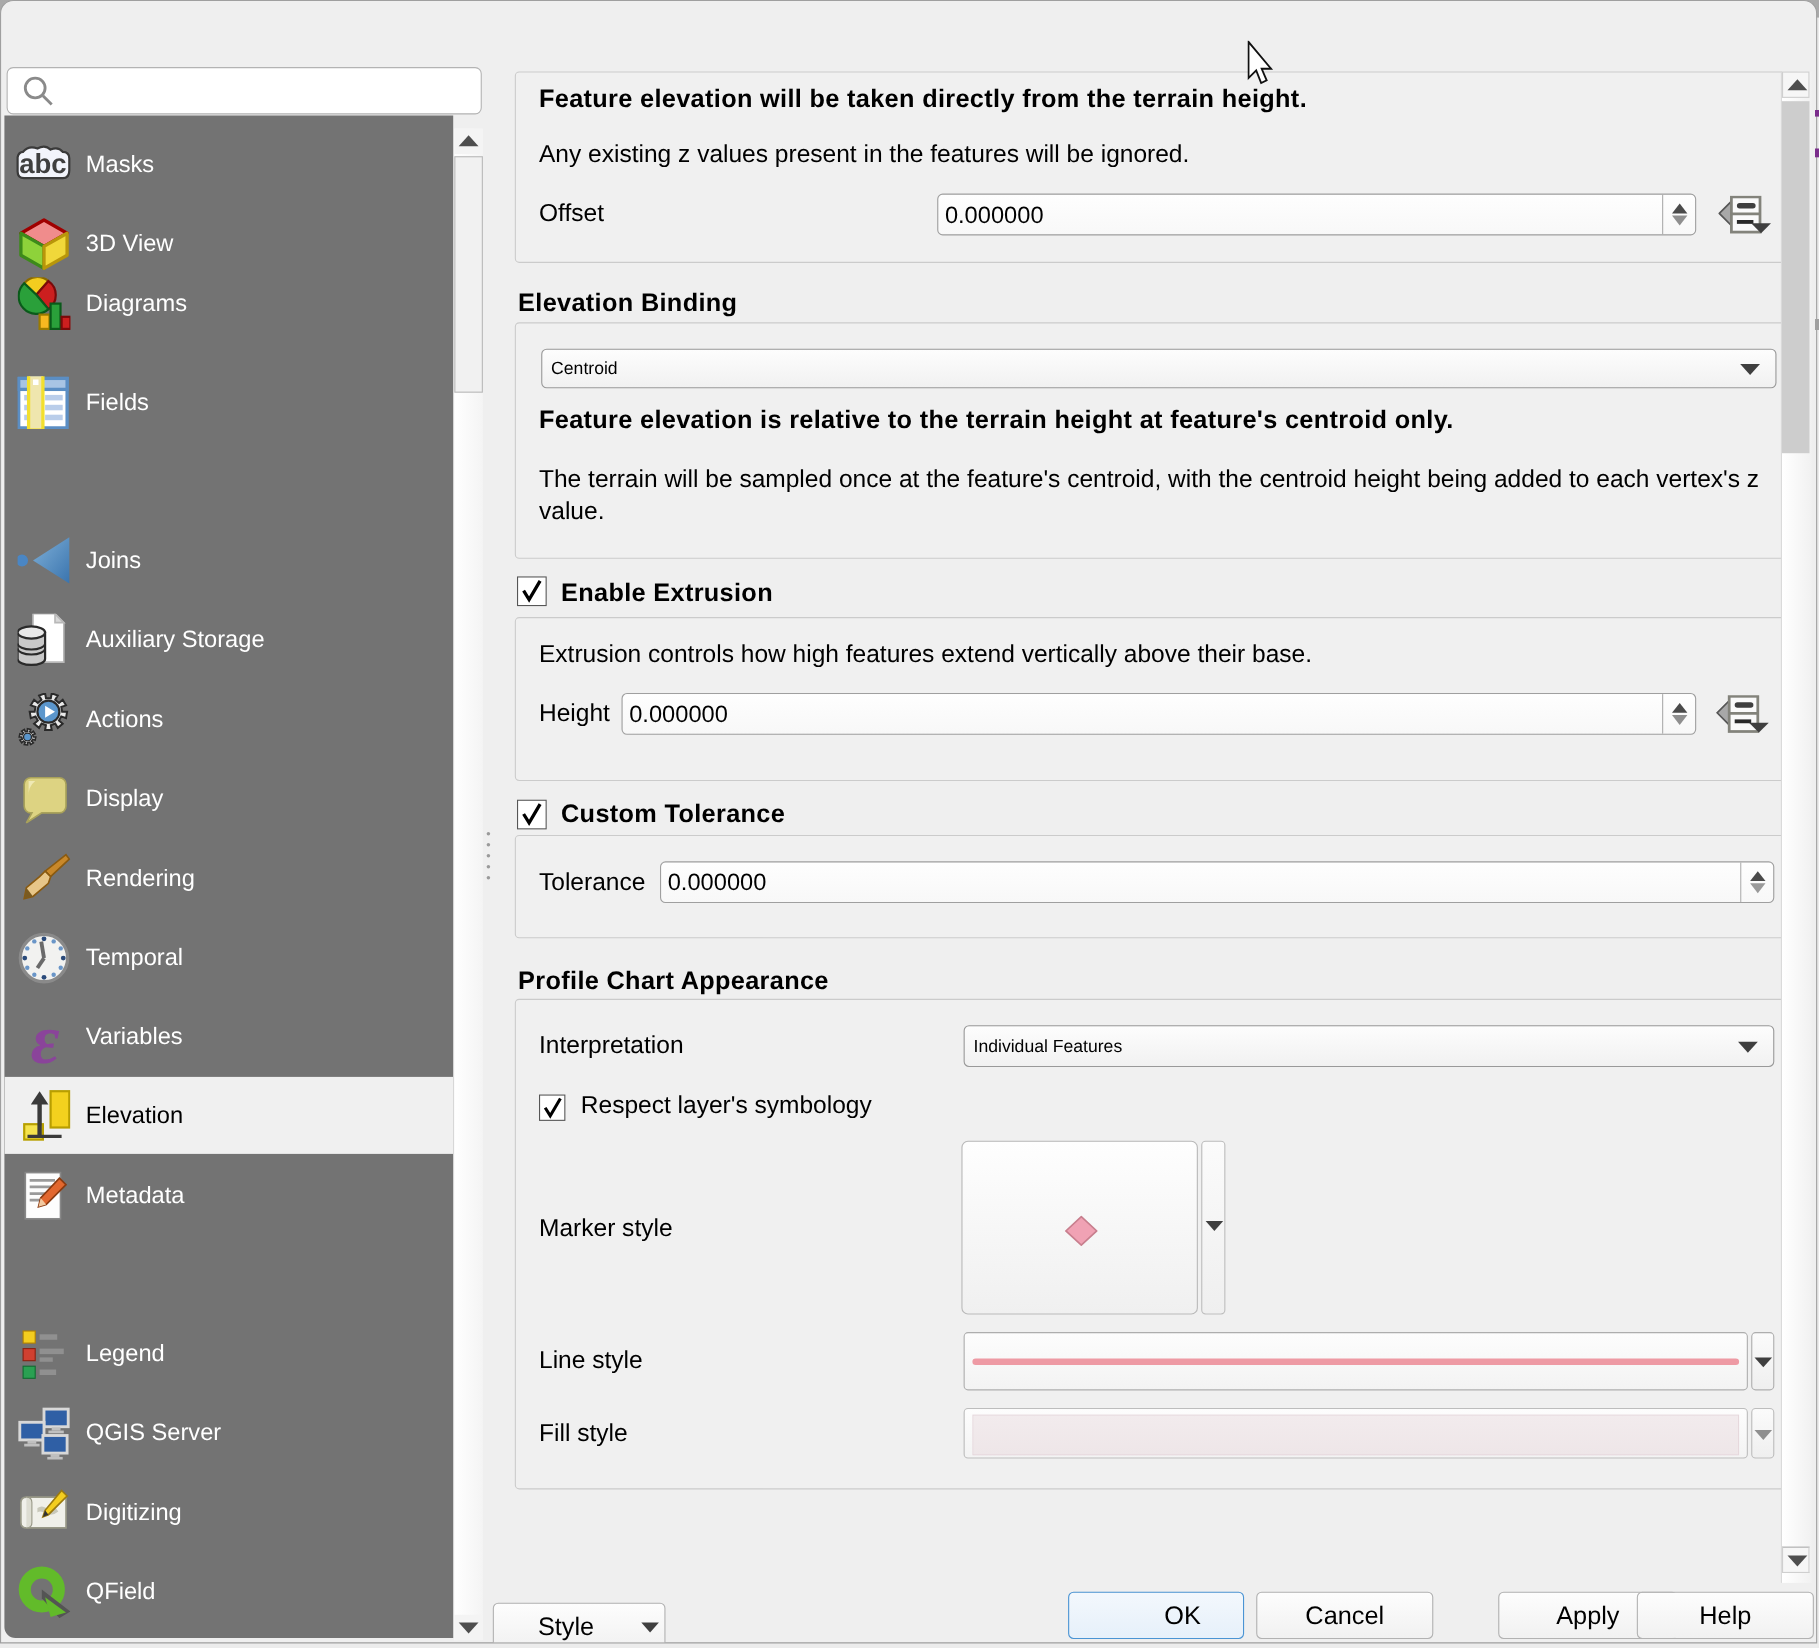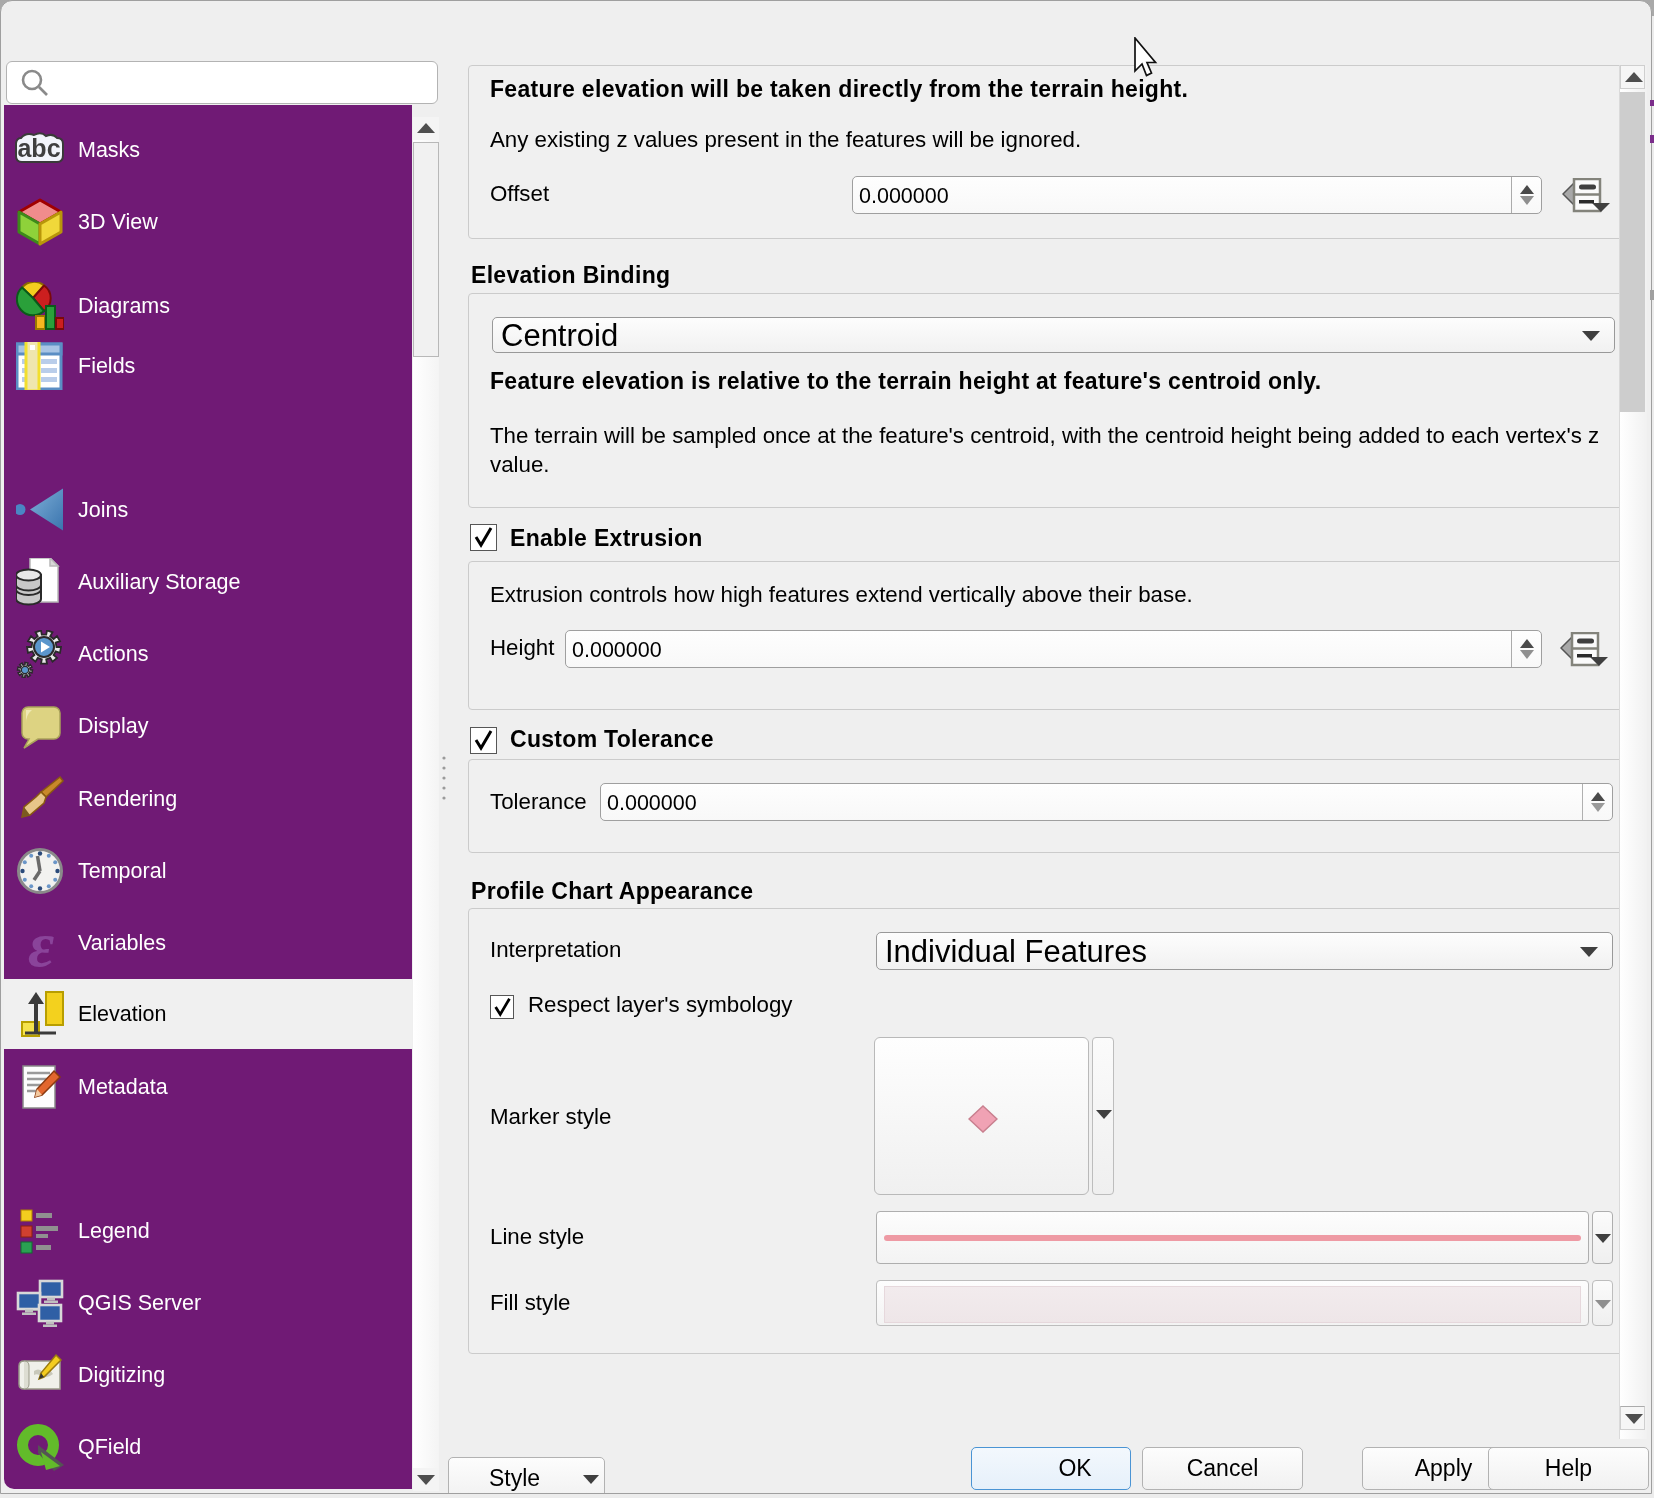--- a/index.html
+++ b/index.html
@@ -6,21 +6,21 @@
 html,body { width:1654px; height:1498px; overflow:hidden; }
 body { font-family:"Liberation Sans", sans-serif; background:#ececec; position:relative; }
 #win { position:absolute; left:0; top:0; width:1652px; height:1494px;
   background:#efefef; border:1px solid #9f9f9f; border-radius:12px 12px 0 0; overflow:hidden; }
 #titlebar { position:absolute; left:0; top:0; width:100%; height:57px; background:#f2f2f2;
   border-bottom:1px solid #d2d2d2; }
 #title { position:absolute; left:51px; top:18px; font-size:27px; line-height:27px; color:#101010; transform:scaleX(0.86); transform-origin:0 0; white-space:nowrap; }
 #closex { position:absolute; right:14px; top:10px; width:38px; height:38px; }
 #searchbox { position:absolute; left:5px; top:60px; width:432px; height:43px; background:#ffffff;
   border:1px solid #b3b3b3; border-radius:6px; }
-#sidebar { position:absolute; left:3px; top:104px; width:408px; height:1384px; background:#701a75;
+#sidebar { position:absolute; left:3px; top:104px; width:408px; height:1384px; background:#737373;
   border-radius:0 0 0 10px; overflow:hidden; }
 .sbitem { position:absolute; left:0; width:100%; height:72px; color:#ffffff; font-size:21.5px; }
 .sbitem .lbl { position:absolute; left:74px; top:50%; transform:translateY(-50%); white-space:nowrap; }
 .sbitem.sel { background:#f0f0f0; color:#000000; height:70px; }
 .sbicon { position:absolute; left:12px; top:50%; transform:translateY(-50%); width:48px; height:48px; }
 
 #lsb { position:absolute; left:412px; top:116px; width:26px; height:1374px; background:linear-gradient(90deg,#ffffff,#f4f4f4); }
 #lsb .btn { position:absolute; left:0; width:26px; height:23px; background:#f4f4f4; }
 #lsb .thumb { position:absolute; left:0px; top:25px; width:26px; height:215px; background:#f1f1f1; border:1px solid #b8b8b8; }
 .arr-up { width:0; height:0; border-left:9px solid transparent; border-right:9px solid transparent; border-bottom:10px solid #4e4e4e; position:absolute; left:4px; top:6px; }
@@ -29,21 +29,21 @@
 #content { position:absolute; left:466px; top:58px; width:1172px; height:1380px; background:#efefef; font-size:22.3px; color:#000; }
 .gbox { position:absolute; left:1px; border:1px solid #cbcbcb; border-radius:4px; background:#f0f0f0; }
 .b { font-weight:bold; font-size:23px; letter-spacing:0.3px; }
 .txt { position:absolute; white-space:nowrap; line-height:23px; }
 .input { position:absolute; background:linear-gradient(#fefefe,#f8f8f8); border:1px solid #9f9f9f; border-radius:5px; }
 .input .val { position:absolute; left:6px; top:54%; transform:translateY(-50%); font-size:21.5px; }
 .spinner { position:absolute; right:0; top:0; bottom:0; width:30px; border-left:1px solid #ababab; }
 .sp-up { position:absolute; left:8px; top:22%; width:0; height:0; border-left:7px solid transparent; border-right:7px solid transparent; border-bottom:9px solid #4a4a4a; }
 .sp-dn { position:absolute; left:8px; bottom:22%; width:0; height:0; border-left:7px solid transparent; border-right:7px solid transparent; border-top:9px solid #8f8f8f; }
 .combo { position:absolute; background:linear-gradient(#fdfdfd,#f1f1f1); border:1px solid #999999; border-radius:5px; }
-.combo .val { position:absolute; left:8px; top:52%; transform:translateY(-50%); font-size:31px; }
+.combo .val { position:absolute; left:8px; top:52%; transform:translateY(-50%); font-size:16px; }
 .ddov { position:absolute; }
 .combo .ca { position:absolute; right:14px; top:50%; margin-top:-4px; width:0; height:0; border-left:9px solid transparent; border-right:9px solid transparent; border-top:10px solid #3f3f3f; }
 .cb { position:absolute; width:27px; height:27px; background:#ffffff; border:1.5px solid #565656; }
 .cb svg { position:absolute; left:0px; top:-3px; }
 
 #rsb { position:absolute; left:1618px; top:64px; width:28px; height:1374px; background:linear-gradient(90deg,#ffffff,#f1f1f1); border-left:1px solid #dadada; }
 #rsb .btn { position:absolute; left:0; width:25px; height:24px; border:1px solid #cfcfcf; background:#f6f6f6; }
 #rsb .thumb { position:absolute; left:0px; top:27px; width:25px; height:320px; background:#cdcdcd; }
 
 .pbtn { position:absolute; height:43px; background:linear-gradient(#fdfdfd,#f1f1f1); border:1px solid #b2b2b2; border-radius:5px; font-size:23px; text-align:center; line-height:40px; color:#000; }
@@ -69,21 +69,21 @@
         <span class="lbl">Masks</span>
       </div>
 <div class="sbitem" style="top:81px;">
         <span class="sbicon"><svg width="48" height="48" viewBox="0 0 48 48">
             <polygon points="24,2 45,14 24,26 3,14" fill="#f08c8c" stroke="#a00000" stroke-width="3" stroke-linejoin="round"></polygon>
             <polygon points="3,14 24,26 24,46 3,34" fill="#8ed23a" stroke="#3d8a1a" stroke-width="3" stroke-linejoin="round"></polygon>
             <polygon points="45,14 24,26 24,46 45,34" fill="#f0d83a" stroke="#b8960a" stroke-width="3" stroke-linejoin="round"></polygon>
           </svg></span>
         <span class="lbl">3D View</span>
       </div>
-<div class="sbitem" style="top:165px;">
+<div class="sbitem" style="top:135px;">
         <span class="sbicon"><svg width="48" height="48" viewBox="0 0 48 48">
             <path d="M17 16 L6 5.5 A15.5 15.5 0 0 1 28 3.5 Z" fill="#f3cd1f" stroke="#8a6a00" stroke-width="2"></path>
             <path d="M17 16 L28 3.5 A15.5 15.5 0 0 1 28 29 Z" fill="#cc1f1f" stroke="#7a0a0a" stroke-width="2"></path>
             <path d="M17 16 L28 29 A15.5 15.5 0 0 1 6 5.5 Z" fill="#2aa03a" stroke="#0a5a1a" stroke-width="2"></path>
             <rect x="20" y="34" width="9" height="13" fill="#f7b820" stroke="#9a7a00" stroke-width="2"></rect>
             <rect x="30" y="24" width="9" height="23" fill="#2aa03a" stroke="#0a5a1a" stroke-width="2"></rect>
             <rect x="40" y="36" width="8" height="11" fill="#cc1f1f" stroke="#7a0a0a" stroke-width="2"></rect>
           </svg></span>
         <span class="lbl">Diagrams</span>
       </div>

